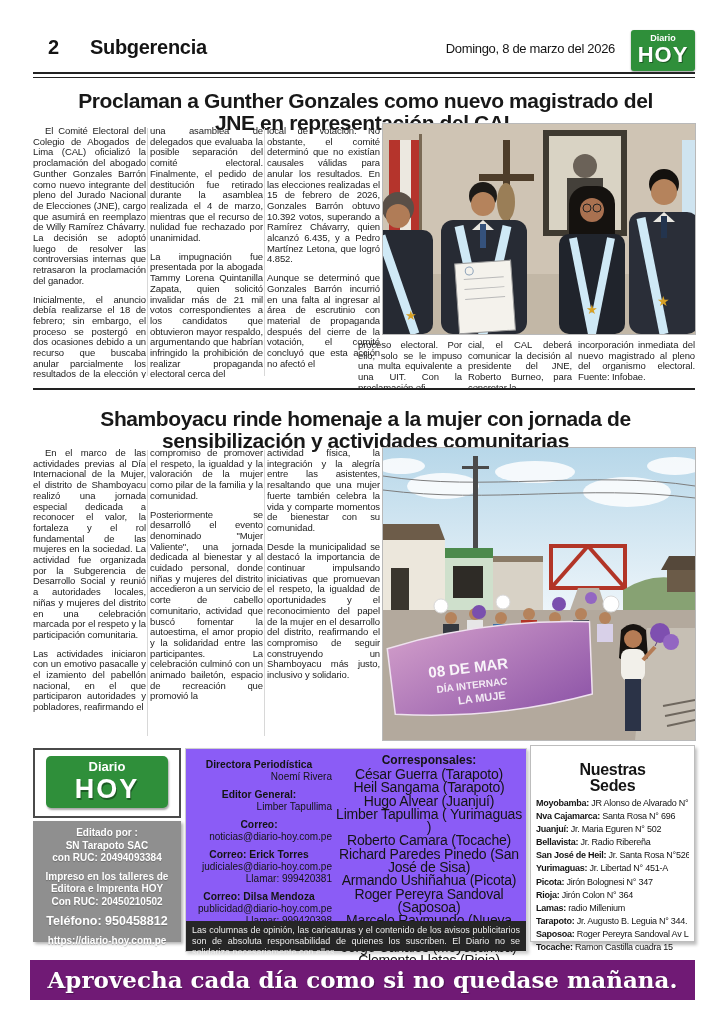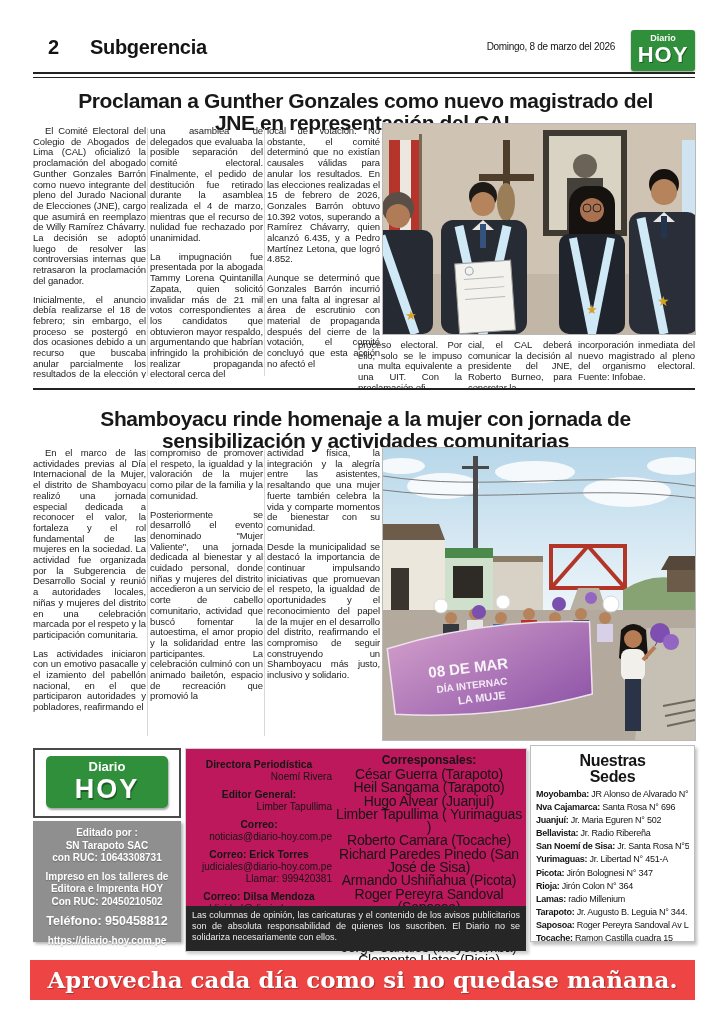--- a/index.html
+++ b/index.html
@@ -2,21 +2,21 @@
 <html><head>
 <meta charset="utf-8">
 <style>
   html,body{margin:0;padding:0;background:#ffffff;}
   .page{position:relative;width:723px;height:1024px;background:#fff;
         font-family:"Liberation Sans",sans-serif;color:#141414;overflow:hidden;}
 
   
   .pagenum{position:absolute;left:48px;top:36px;font-size:20px;font-weight:bold;}
   .section{position:absolute;left:90px;top:36px;font-size:20px;font-weight:bold;letter-spacing:-0.3px;}
-  .date{position:absolute;right:108px;top:41px;font-size:10px;letter-spacing:-0.3px;}
+  .date{position:absolute;right:108px;top:41px;font-size:13px;letter-spacing:-0.3px;}
   .hdr-logo{position:absolute;right:28px;top:30px;width:64px;height:41px;background:#2f8f3a;
             border-radius:3px;text-align:center;color:#fff;box-shadow:0 1px 2px rgba(0,0,0,.4);}
   .hdr-logo .d{font-size:9px;font-weight:bold;padding-top:3px;line-height:10px;}
   .hdr-logo .h{font-size:22px;font-weight:bold;letter-spacing:1px;line-height:23px;text-shadow:1px 1px 0 #1d5c25;}
   .rule-double{position:absolute;left:33px;right:28px;top:72px;height:3px;
                border-top:2px solid #222;border-bottom:1px solid #222;}
   .rule-single{position:absolute;left:33px;right:28px;border-top:2px solid #222;}
 
   
   .headline{position:absolute;text-align:center;font-weight:bold;font-size:21px;line-height:22px;
@@ -37,36 +37,36 @@
              border:2px solid #4a4a4a;box-sizing:border-box;}
   .logo-card .green{margin:6px auto 0 auto;width:122px;height:52px;background:#2f8f3a;border-radius:5px;
              text-align:center;color:#fff;box-shadow:1px 2px 2px rgba(0,0,0,.35);}
   .logo-card .d{font-size:13px;font-weight:bold;line-height:17px;padding-top:2px;}
   .logo-card .h{font-size:27px;font-weight:bold;letter-spacing:2px;line-height:28px;text-shadow:1px 2px 0 #1d5c25;}
   .pub-box{position:absolute;left:33px;top:821px;width:148px;height:121px;background:#8f8f8f;
            color:#fff;text-align:center;font-weight:bold;box-shadow:2px 2px 3px rgba(0,0,0,.3);}
   .pub-box div{line-height:12.5px;font-size:10px;text-shadow:0 1px 1px rgba(0,0,0,.25);}
   .pub-box .sp{margin-top:6px;}
   .pub-box .big{font-size:12.5px;line-height:15px;}
-  .mid-box{position:absolute;left:185px;top:748px;width:342px;height:204px;background:#be185d;
+  .mid-box{position:absolute;left:185px;top:748px;width:342px;height:204px;background:#8b5cf6;
            border:1px solid #cfcfcf;box-sizing:border-box;box-shadow:2px 2px 3px rgba(0,0,0,.2);}
   .staff{position:absolute;left:0;top:4px;width:146px;text-align:center;}
   .staff .t{font-weight:bold;font-size:10.3px;line-height:12px;margin-top:6px;}
   .staff .a{font-size:10px;line-height:12px;text-align:right;}
   .corr{position:absolute;left:146px;top:4px;width:194px;text-align:center;}
   .corr .t{font-weight:bold;font-size:12px;line-height:15px;}
   .corr .i{font-size:14px;line-height:13.3px;letter-spacing:-0.2px;}
-  .disclaimer{position:absolute;left:0;right:0;bottom:0;height:45px;background:#262626;color:#ececec;
+  .disclaimer{position:absolute;left:0;right:0;bottom:0;height:30px;background:#262626;color:#ececec;
               font-size:9px;line-height:11px;padding:4px 6px 0 6px;box-sizing:border-box;text-align:justify;}
   .sedes{position:absolute;left:530px;top:745px;width:165px;height:197px;background:#fff;
-         border:1px solid #bdbdbd;box-sizing:border-box;box-shadow:2px 3px 3px rgba(0,0,0,.25);padding:7px 5px;}
+         border:1px solid #bdbdbd;box-sizing:border-box;box-shadow:2px 3px 3px rgba(0,0,0,.25);padding:16px 5px;}
   .sedes .title{text-align:center;font-weight:bold;font-size:16px;line-height:16px;letter-spacing:-0.3px;}
   .sedes .row{font-size:9px;line-height:13.1px;letter-spacing:-0.25px;white-space:nowrap;overflow:hidden;}
   .sedes .c{font-weight:bold;}
-  .banner{position:absolute;left:30px;top:960px;width:665px;height:40px;background:#ef4444;
+  .banner{position:absolute;left:30px;top:960px;width:665px;height:40px;background:#701a75;
           text-align:center;color:#fff;font-family:"DejaVu Serif",serif;font-weight:bold;
           font-size:23px;line-height:40px;text-shadow:1px 1px 1px rgba(0,0,0,.3);}
 </style>
 </head>
 <body>
 
 <div class="page">
 
   <div class="pagenum">2</div>
   <div class="section">Subgerencia</div>
@@ -294,21 +294,21 @@
   <div class="logo-card">
     <div class="green">
       <div class="d">Diario</div>
       <div class="h">HOY</div>
     </div>
   </div>
 
   <div class="pub-box">
     <div class="sp">Editado por :</div>
     <div>SN Tarapoto SAC</div>
-    <div>con RUC: 10643308731</div>
+    <div>con RUC: 20494093384</div>
     <div class="sp">Impreso en los talleres de</div>
     <div>Editora e Imprenta HOY</div>
     <div>Con RUC: 20450210502</div>
     <div class="sp big">Teléfono: 950458812</div>
     <div class="sp">https://diario-hoy.com.pe</div>
   </div>
 
   <div class="mid-box">
     <div class="staff">
       <div class="t">Directora Periodística</div>
@@ -341,21 +341,21 @@
     <div class="disclaimer">Las columnas de opinión, las caricaturas y el contenido de los avisos publicitarios son de absoluta responsabilidad de quienes los suscriben. El Diario no se solidariza necesariamente con ellos.</div>
   </div>
 
   <div class="sedes">
     <div class="title">Nuestras</div>
     <div class="title" style="margin-bottom:3px;">Sedes</div>
     <div class="row"><span class="c">Moyobamba:</span> <span>JR Alonso de Alvarado N°676</span></div>
     <div class="row"><span class="c">Nva Cajamarca:</span> <span>Santa Rosa N° 696</span></div>
     <div class="row"><span class="c">Juanjuí:</span> <span>Jr. Maria Eguren N° 502</span></div>
     <div class="row"><span class="c">Bellavista:</span> <span>Jr. Radio Ribereña</span></div>
-    <div class="row"><span class="c">San Noemí de Sisa:</span> <span>Jr. Santa Rosa N°526</span></div>
+    <div class="row"><span class="c">San José de Heil:</span> <span>Jr. Santa Rosa N°526</span></div>
     <div class="row"><span class="c">Yurimaguas:</span> <span>Jr. Libertad N° 451-A</span></div>
     <div class="row"><span class="c">Picota:</span> <span>Jirón Bolognesi N° 347</span></div>
     <div class="row"><span class="c">Rioja:</span> <span>Jirón Colon N° 364</span></div>
     <div class="row"><span class="c">Lamas:</span> <span>radio Millenium</span></div>
     <div class="row"><span class="c">Tarapoto:</span> <span>Jr. Augusto B. Leguia N° 344.</span></div>
     <div class="row"><span class="c">Saposoa:</span> <span>Roger Pereyra Sandoval Av  Lima 720</span></div>
     <div class="row"><span class="c">Tocache:</span> <span>Ramon Castilla cuadra 15</span></div>
   </div>
 
   <div class="banner">Aprovecha cada día como si no quedase mañana.</div>

